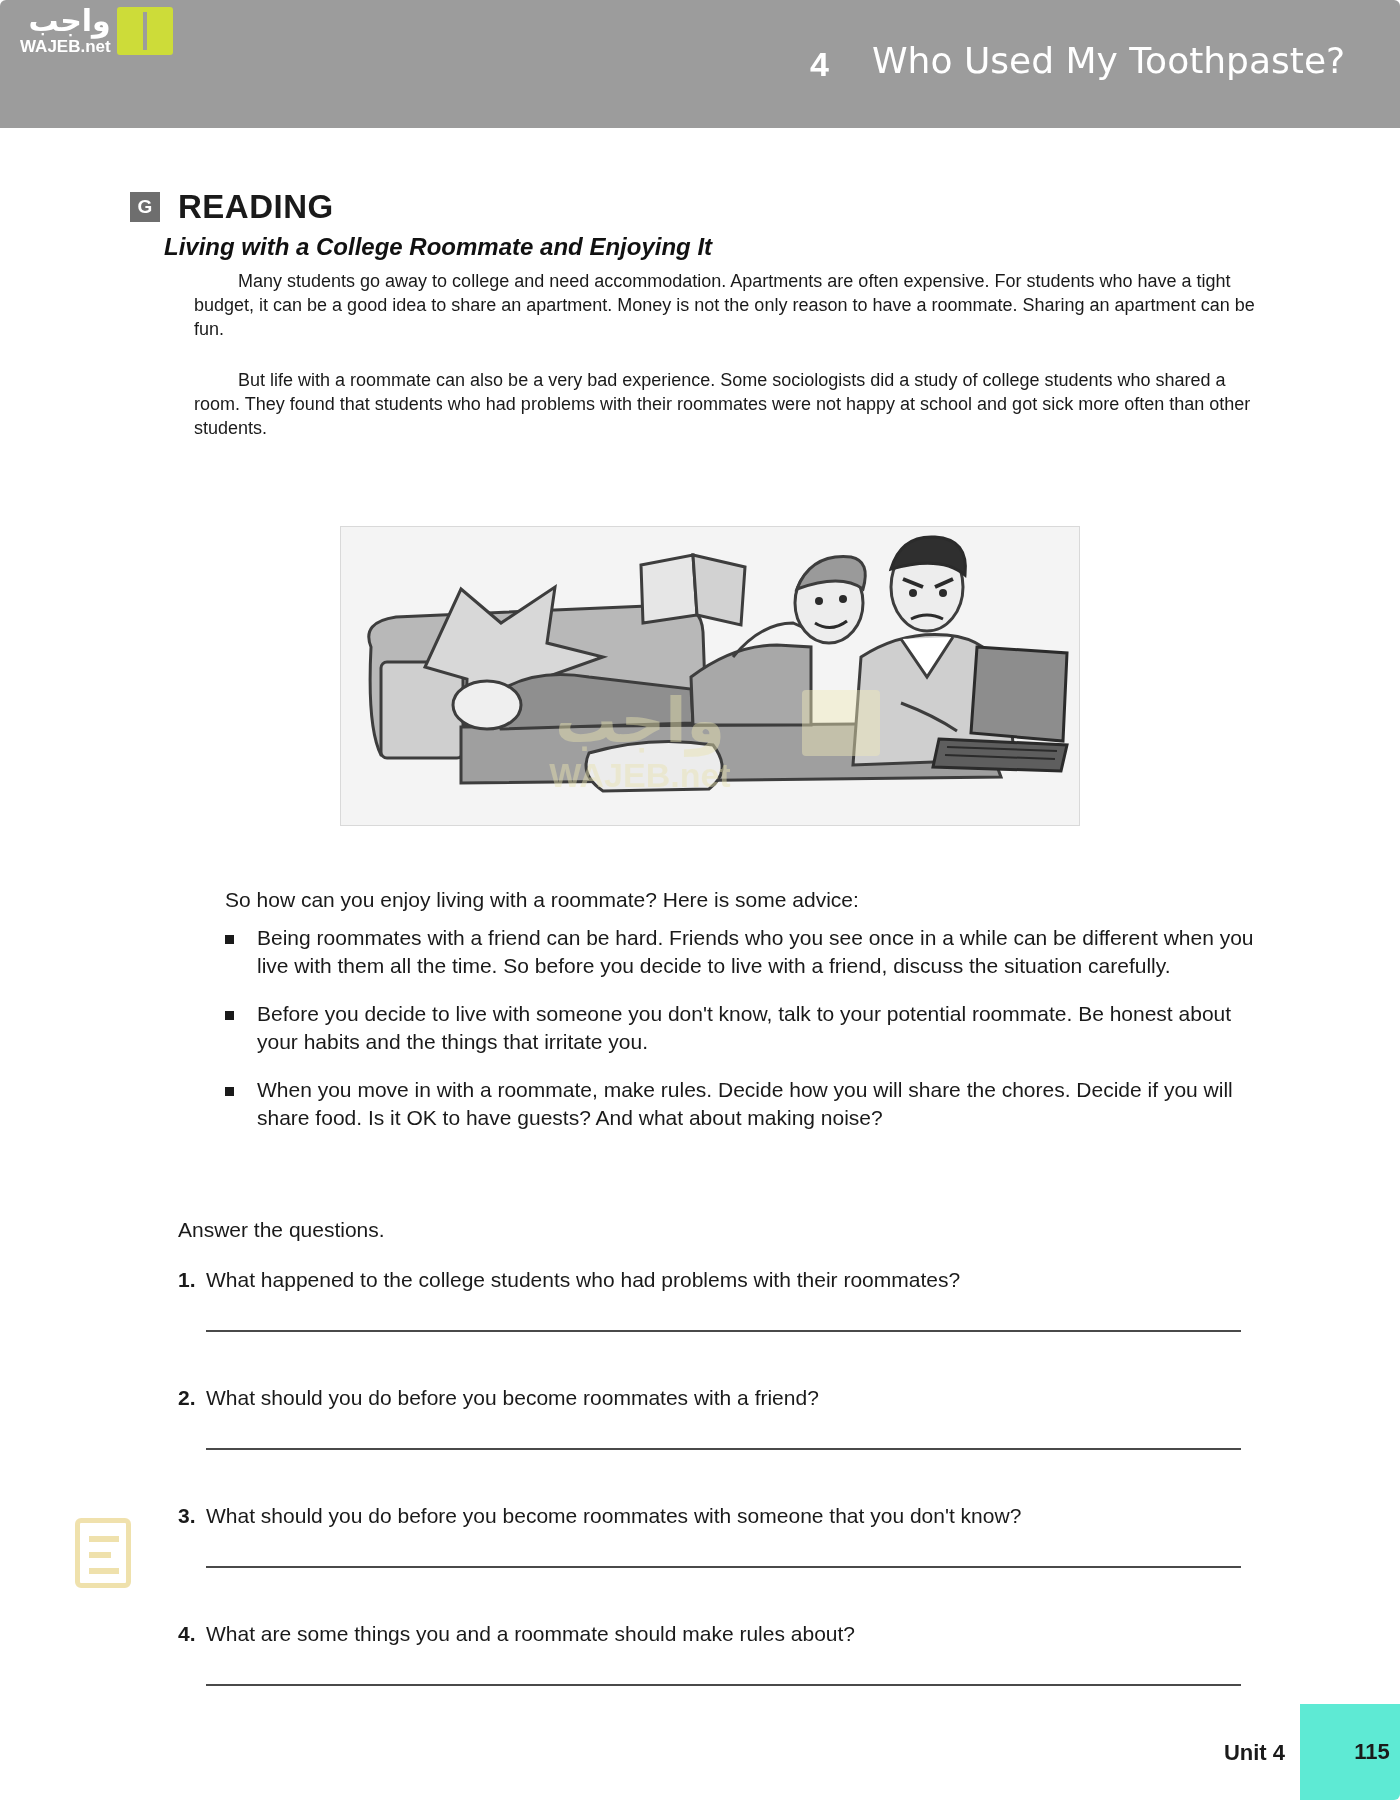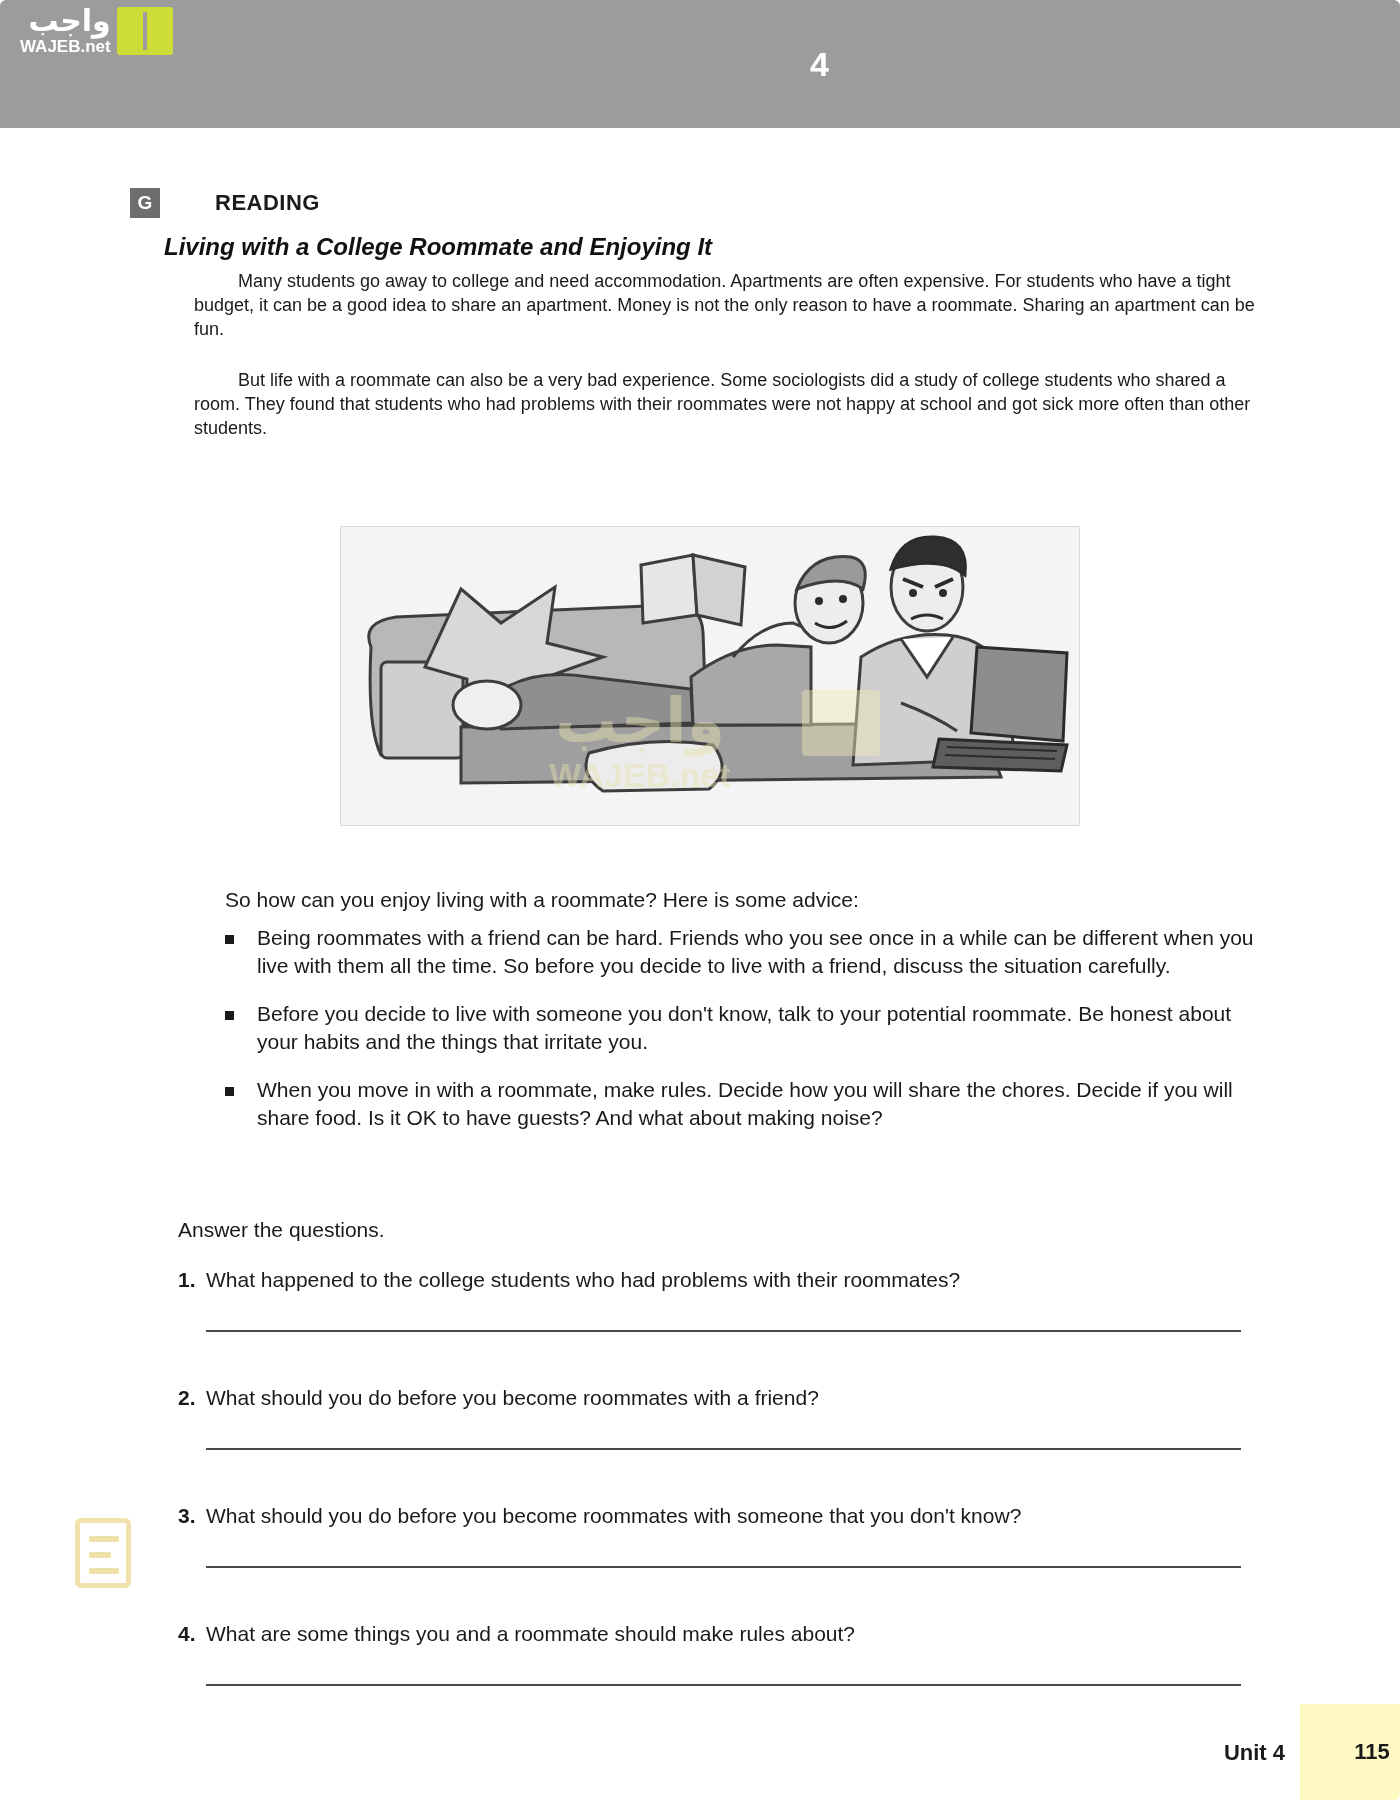--- a/index.html
+++ b/index.html
@@ -101,25 +101,24 @@
     width: 30px; height: 30px;
     background: #6e6e6e;
     color: #ffffff;
     font-size: 19px;
     font-weight: bold;
     display: flex;
     align-items: center;
     justify-content: center;
   }
   .sec-title {
-    font-size: 22px;
+    font-size: 33px;
     font-weight: bold;
     letter-spacing: 0.5px;
     color: #1a1a1a;
-    margin-left: 37px;
   }
 
   .article-title {
     position: absolute;
     left: 164px; top: 105px;
     font-size: 24px;
     font-weight: bold;
     color: #111111;
     font-style: italic;
   }
@@ -215,21 +214,21 @@
     position: absolute;
     right: 115px; bottom: 34px;
     font-size: 22px;
     font-weight: bold;
     color: #1a1a1a;
   }
   .footer-page {
     position: absolute;
     right: 0; bottom: 0;
     width: 100px; height: 96px;
-    background: #fef9c3;
+    background: #5eead4;
     display: flex;
     align-items: center;
     justify-content: center;
     font-size: 22px;
     font-weight: bold;
     color: #1a1a1a;
     padding-left: 44px;
   }
 
   
@@ -303,20 +302,21 @@
     <div class="brand">
       <div class="brand-text-wrap">
         <div class="brand-ar">واجب</div>
         <div class="brand-en">WAJEB.net</div>
       </div>
       <div class="brand-book">
           <div class="bk"></div>
         </div>
     </div>
     <div class="header-unit-num">4</div>
+    <div class="header-title">Who Used My Toothpaste?</div>
   </div>
 
   <div class="content">
 
     <div class="section-head">
       <div class="sec-letter">G</div>
       <div class="sec-title">READING</div>
     </div>
 
     <div class="article-title">Living with a College Roommate and Enjoying It</div>

